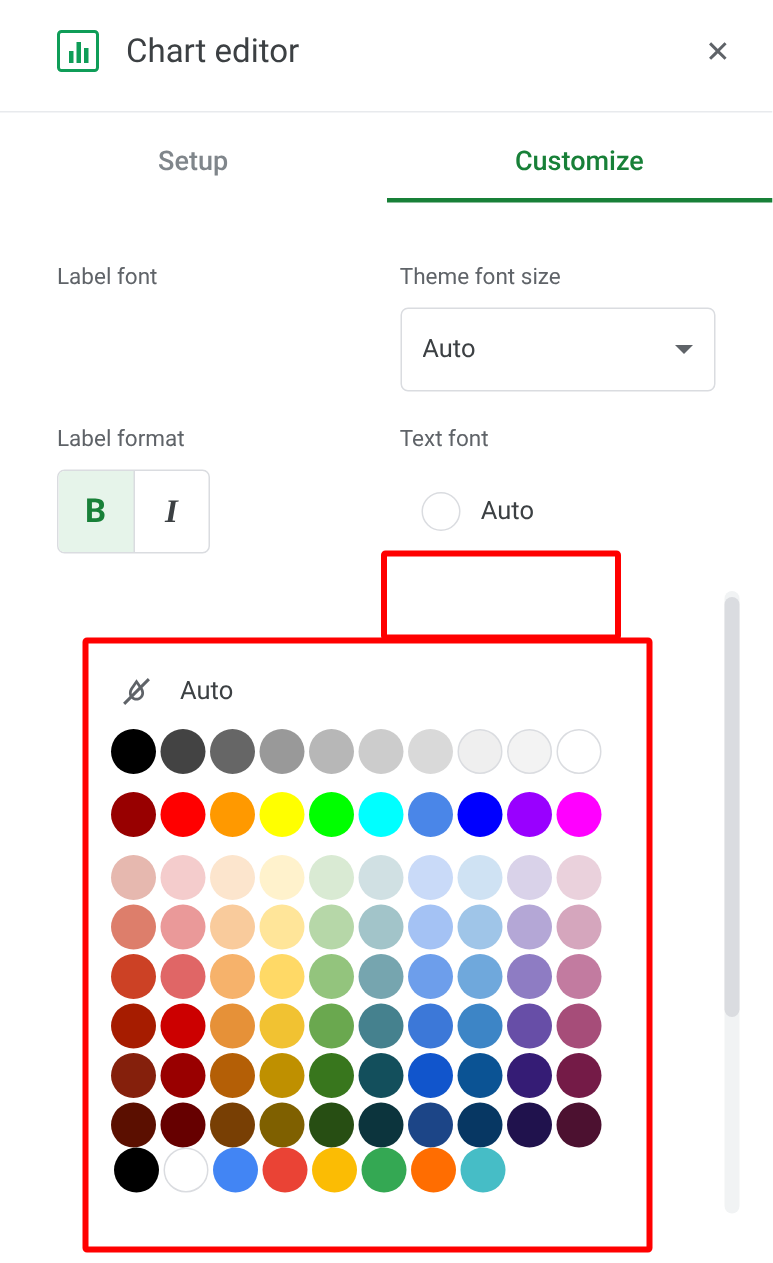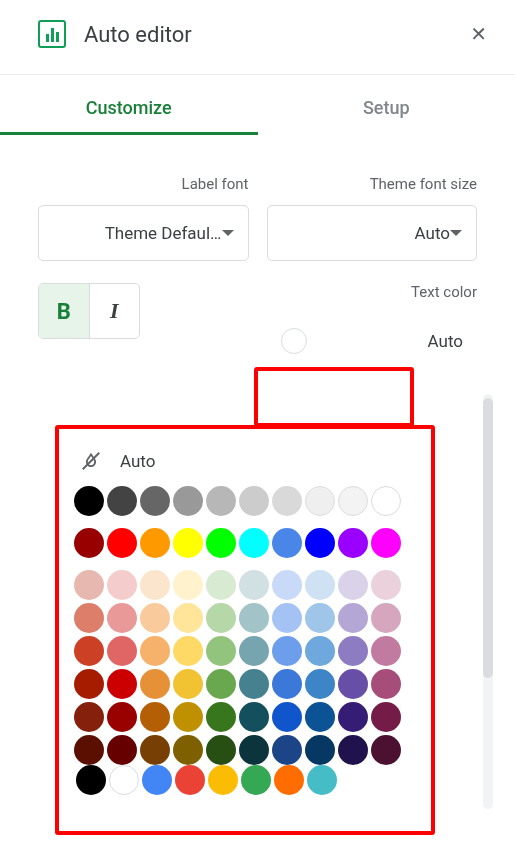--- a/index.html
+++ b/index.html
@@ -36,21 +36,21 @@
   .tabs { display: flex; padding-top: 22px; }
   .tab {
     flex: 1; text-align: center;
     font-size: 18px; font-weight: 500;
     padding-bottom: 14px;
     cursor: pointer;
     color: #80868b;
   }
   .tab.active { color: #188038; border-bottom: 3px solid #188038; }
   .body { padding: 18px 38px 0 38px; position: relative; }
-  .row { display: flex; gap: 18px; margin-top: 22px; text-align: right; }
+  .row { display: flex; gap: 18px; margin-top: 22px; }
   .col { flex: 1; min-width: 0; }
   .label { font-size: 15px; color: #5f6368; margin-bottom: 12px; }
   .select {
     border: 1px solid #dadce0;
     border-radius: 5px;
     height: 56px;
     display: flex; align-items: center;
     padding: 0 14px;
     font-size: 17px; color: #3c4043;
     cursor: pointer;
@@ -154,56 +154,53 @@
 <body>
 
 <div class="panel">
 
   <div class="header">
     <div class="chart-icon">
         <span></span>
         <span></span>
         <span></span>
       </div>
-    <div class="title">Auto editor</div>
+    <div class="title">Chart editor</div>
     <div class="close">✕</div>
   </div>
 
   <div class="tabs">
+    <div class="tab">Setup</div>
     <div class="tab active">Customize</div>
-    <div class="tab">Setup</div>
   </div>
 
   <div class="body">
     <div class="row">
       <div class="col">
         <div class="label">Label font</div>
-        <div class="select">
-          <span class="txt">Theme Defaul…</span>
-          <span class="arrow"></span>
-        </div>
       </div>
       <div class="col">
         <div class="label">Theme font size</div>
         <div class="select">
           <span class="txt">Auto</span>
           <span class="arrow"></span>
         </div>
       </div>
     </div>
 
     <div class="row">
       <div class="col">
+        <div class="label">Label format</div>
         <div class="format-btns">
           <div class="fbtn bold">B</div>
           <div class="fbtn italic">I</div>
         </div>
       </div>
       <div class="col">
-        <div class="label">Text color</div>
+        <div class="label">Text font</div>
         <div class="color-select">
           <div class="color-swatch"></div>
           <span class="txt">Auto</span>
           <span class="arrow up"></span>
         </div>
       </div>
     </div>
   </div>
 
   <div class="scrollbar"></div>

